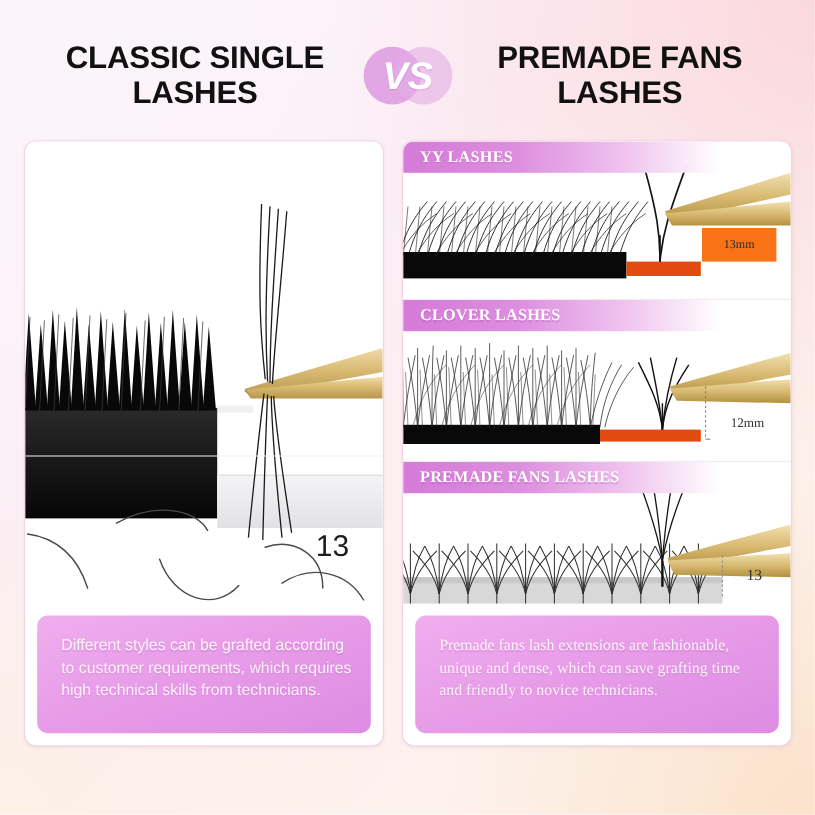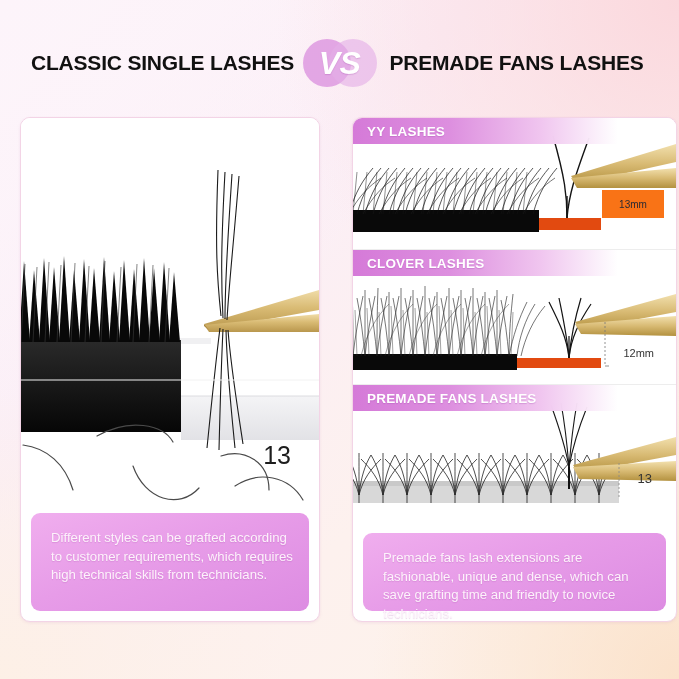--- a/index.html
+++ b/index.html
@@ -22,21 +22,21 @@
   
   .header {
     position: absolute;
     left: 0; top: 22px;
     width: 679px; height: 82px;
     display: flex; align-items: center; justify-content: center;
   }
   .title {
     width: 272px;
     text-align: center;
-    font-size: 21px;
+    font-size: 26px;
     font-weight: bold;
     line-height: 1.12;
     letter-spacing: -0.2px;
     color: #111111;
   }
   .title.left  { padding-right: 8px; }
   .title.right { padding-left: 8px; }
 
   .vs-badge {
     position: relative;
@@ -63,21 +63,21 @@
   
   .card {
     position: absolute;
     background: #ffffff;
     border: 1px solid #f3d4e6;
     border-radius: 10px;
     overflow: hidden;
     box-shadow: 0 1px 3px rgba(200,150,190,0.18);
   }
   .card-left  { left: 20px;  top: 117px; width: 300px; height: 505px; }
-  .card-right { left: 352px; top: 117px; width: 325px; height: 505px; }
+  .card-right { left: 335px; top: 117px; width: 325px; height: 505px; font-family: Liberation Serif, serif; }
 
   .photo-area { position: relative; width: 100%; background: #ffffff; }
 
   
   .ribbon {
     position: absolute; left: 0; top: 0;
     width: 100%; height: 26px;
     background: linear-gradient(90deg, #d57ad8 0%, #dd8fdf 30%, #f0c5ef 58%, rgba(255,255,255,0.95) 82%, #ffffff 100%);
     display: flex; align-items: center;
     z-index: 6;
@@ -99,21 +99,21 @@
     left: 10px; right: 10px; bottom: 10px;
     border-radius: 9px;
     background: linear-gradient(160deg, #f0aeee 0%, #e79ce8 45%, #dd8ce2 100%);
     padding: 16px 16px 15px 20px;
     color: #fdf2fb;
     font-size: 13.2px;
     line-height: 1.42;
     text-shadow: 0 1px 1px rgba(150,60,150,0.2);
   }
   .card-left  .caption { height: 98px; }
-  .card-right .caption { height: 78px; }
+  .card-right .caption { height: 98px; }
 
   
   .mm-box {
     position: absolute;
     background: #f97316;
     color: #2a2a33;
     font-size: 10px;
     display: flex; align-items: center; justify-content: center;
     z-index: 7;
   }

